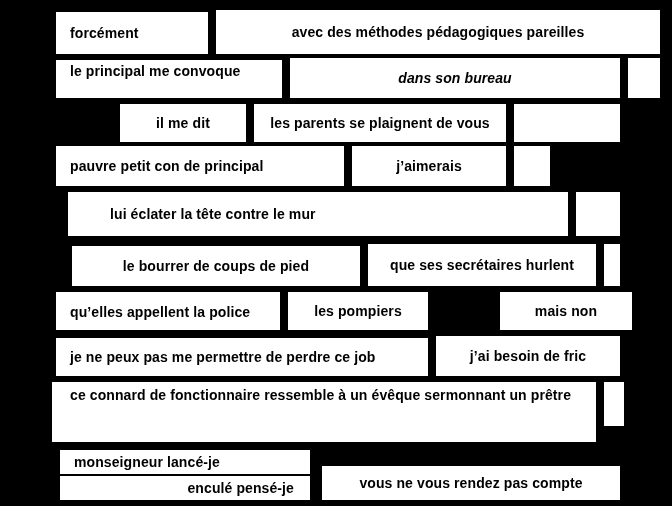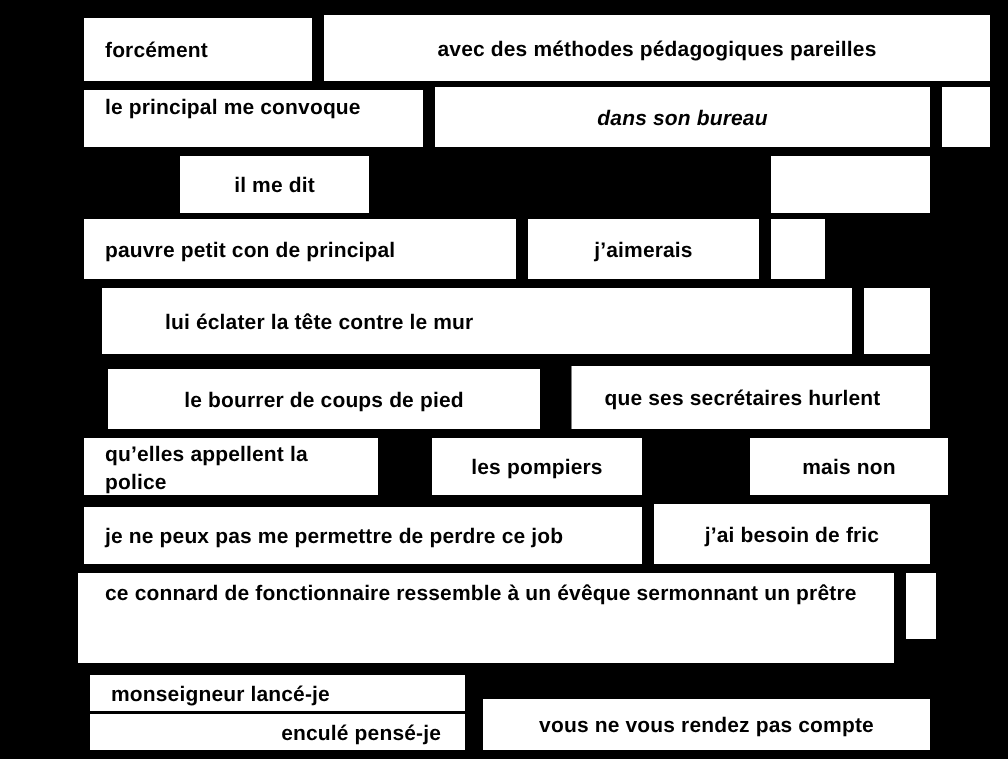--- a/index.html
+++ b/index.html
@@ -53,44 +53,47 @@
     <span class="txt">le principal me convoque</span>
   </div>
   <div class="cell c-center" style="left:290px; top:58px; width:330px; height:40px; padding:0 10px;font-style:italic;">
     <span class="txt">dans son bureau</span>
   </div>
   <div class="cell" style="left:628px; top:58px; width:32px; height:40px;"></div>
 
   <div class="cell c-center" style="left:120px; top:104px; width:126px; height:38px; padding:0 8px;">
     <span class="txt">il me dit</span>
   </div>
+  <div class="cell c-center" style="left:254px; top:104px; width:252px; height:38px; padding:0 8px;">
+    <span class="txt">les parents se plaignent de vous</span>
+  </div>
   <div class="cell" style="left:514px; top:104px; width:106px; height:38px;"></div>
 
   <div class="cell c-left" style="left:56px; top:146px; width:288px; height:40px; padding:0 8px 0 14px;">
     <span class="txt">pauvre petit con de principal</span>
   </div>
   <div class="cell c-center" style="left:352px; top:146px; width:154px; height:40px; padding:0 8px;">
     <span class="txt">j’aimerais</span>
   </div>
   <div class="cell" style="left:514px; top:146px; width:36px; height:40px;"></div>
 
   <div class="cell c-left" style="left:68px; top:192px; width:500px; height:44px; padding:0 8px 0 42px;">
     <span class="txt">lui éclater la tête contre le mur</span>
   </div>
   <div class="cell" style="left:576px; top:192px; width:44px; height:44px;"></div>
 
   <div class="cell c-center" style="left:72px; top:246px; width:288px; height:40px; padding:0 8px;">
     <span class="txt">le bourrer de coups de pied</span>
   </div>
-  <div class="cell c-center" style="left:368px; top:244px; width:228px; height:42px; padding:0 8px;margin-left:13px;">
+  <div class="cell c-center" style="left:368px; top:244px; width:228px; height:42px; padding:0 8px;">
     <span class="txt">que ses secrétaires hurlent</span>
   </div>
   <div class="cell" style="left:604px; top:244px; width:16px; height:42px;"></div>
 
-  <div class="cell c-left" style="left:56px; top:292px; width:196px; height:38px; padding:2px 8px 0 14px;">
+  <div class="cell c-left" style="left:56px; top:292px; width:224px; height:38px; padding:2px 8px 0 14px;">
     <span class="txt">qu’elles appellent la police</span>
   </div>
   <div class="cell c-center" style="left:288px; top:292px; width:140px; height:38px; padding:0 8px;">
     <span class="txt">les pompiers</span>
   </div>
   <div class="cell c-center" style="left:500px; top:292px; width:132px; height:38px; padding:0 8px;">
     <span class="txt">mais non</span>
   </div>
 
   <div class="cell c-left" style="left:56px; top:338px; width:372px; height:38px; padding:0 8px 0 14px;">

